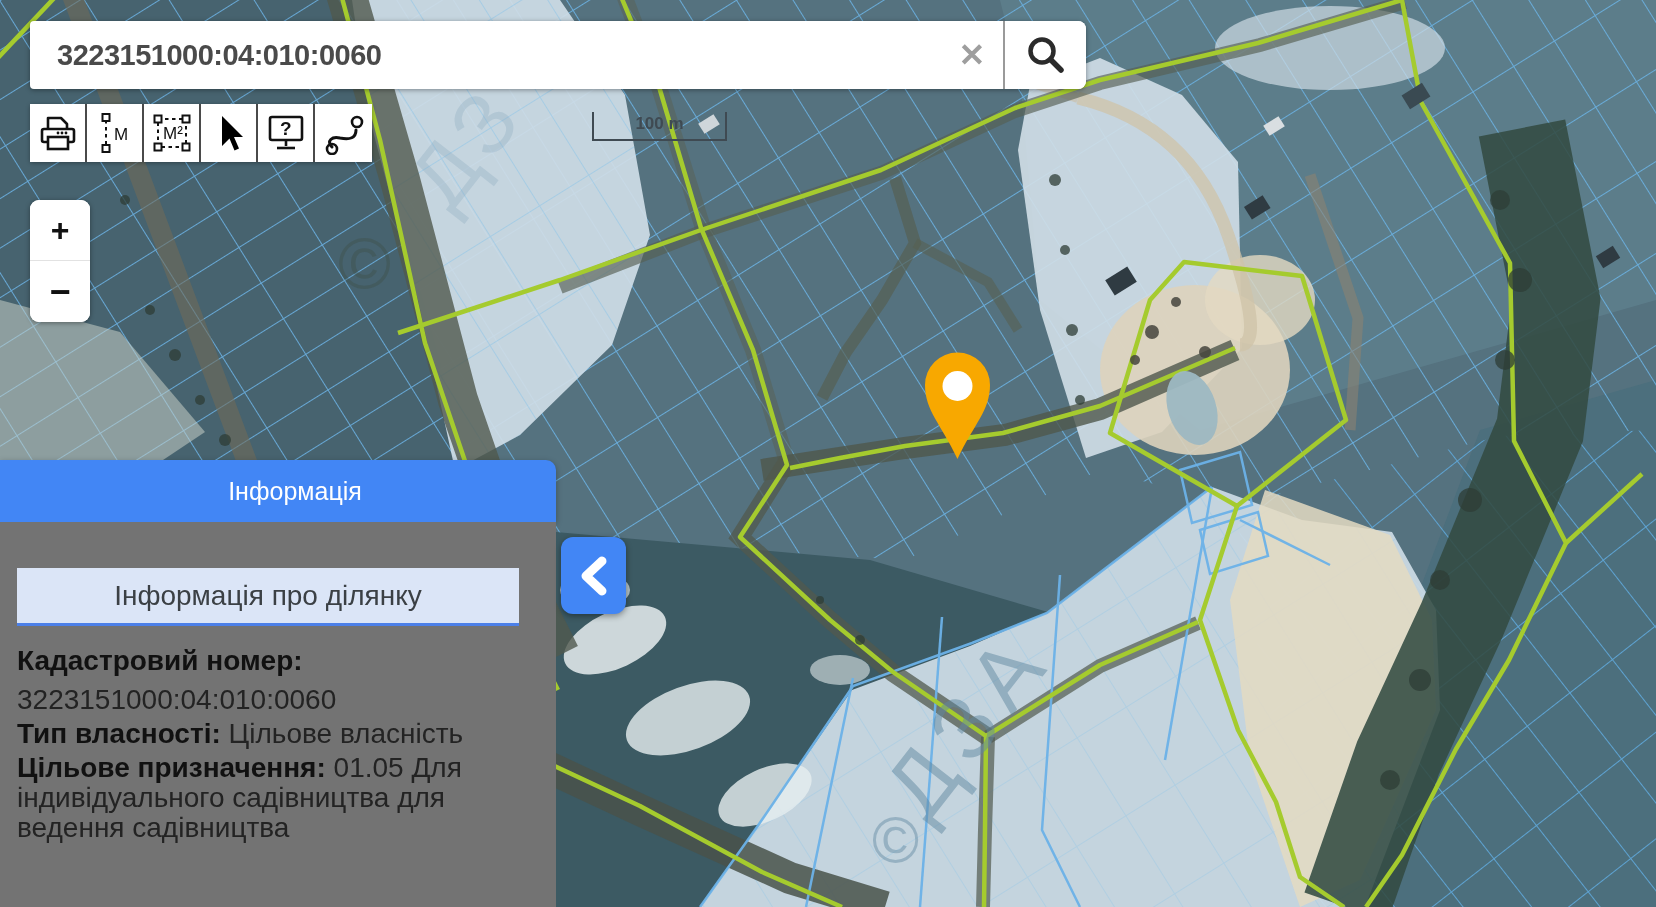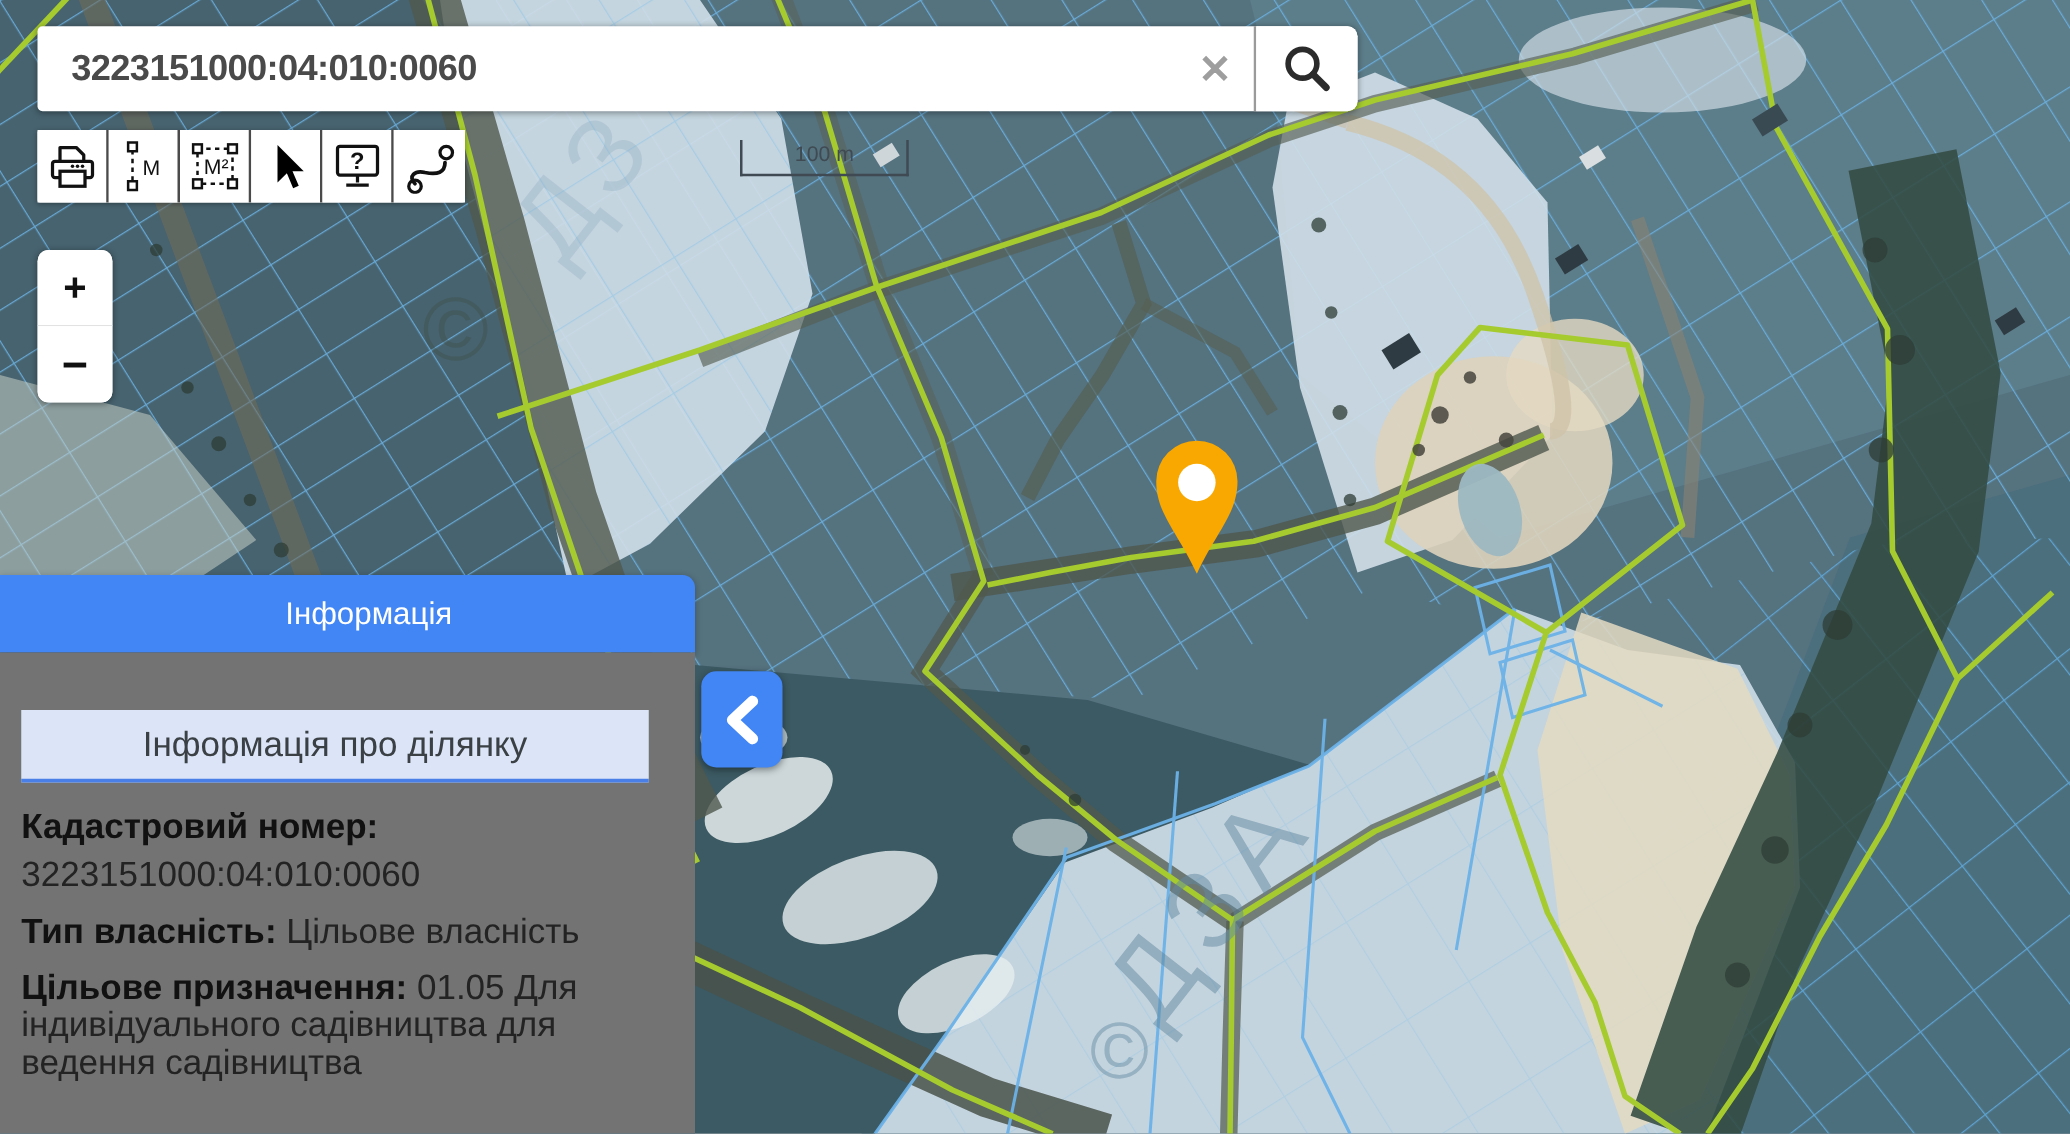--- a/index.html
+++ b/index.html
@@ -31,33 +31,33 @@
     background:#fff; border-radius:9px; box-shadow:0 1px 5px rgba(0,0,0,.4); overflow:hidden; }
   .zoom-btn { width:100%; height:61px; display:flex; align-items:center; justify-content:center;
     font-weight:700; color:#111; cursor:pointer; user-select:none; background:#fff; border:none; }
   .zoom-in { font-size:32px; border-bottom:1px solid #e2e2e2; }
   .zoom-out { font-size:36px; }
 
   
   .scalebar { position:absolute; left:592px; top:112px; width:135px; height:29px;
     border-left:2px solid #3f4a52; border-right:2px solid #3f4a52; border-bottom:2px solid #3f4a52;
     display:flex; align-items:flex-start; justify-content:center; }
-  .scalebar span { font-size:17px; color:#3f4a52; margin-top:2px; }
+  .scalebar span { font-size:17px; color:#3f4a52; margin-top:2px;font-weight:bold; }
 
   
   .panel { position:absolute; left:0; top:460px; width:556px; height:447px; }
   .panel-header { height:62px; background:#4286f5; border-radius:0 10px 0 0;
     display:flex; align-items:center; justify-content:center; color:#fff; font-size:25px;
     box-shadow:0 2px 6px rgba(0,0,0,.3);padding-left:34px; }
   .panel-body { position:absolute; top:62px; left:0; right:0; bottom:0; background:#737373; overflow:hidden; }
   .section-box { margin:46px 0 0 17px; width:502px; height:58px; background:#dbe5f7;
     border-bottom:3px solid #4b7fe8; display:flex; align-items:center; justify-content:center;
     font-size:28px; color:#3b4045; }
   .fields { margin:20px 40px 0 17px; font-size:28px; color:#232323; }
-  .field { margin-top:15px; line-height:30px; }
+  .field { margin-top:4px; line-height:30px; }
   .field b { color:#111; }
   .field.block .f-label { display:block; margin-bottom:9px; }
   .field.block .f-value { display:block; }
 
   
   .collapse-btn { position:absolute; left:561px; top:537px; width:65px; height:77px;
     background:#4286f5; border:none; border-radius:12px; box-shadow:0 2px 6px rgba(0,0,0,.4);
     display:flex; align-items:center; justify-content:center; cursor:pointer; }
 </style>
 </head>
@@ -279,21 +279,21 @@
   <div class="panel">
     <div class="panel-header">Інформація</div>
     <div class="panel-body">
       <div class="section-box">Інформація про ділянку</div>
       <div class="fields">
         <div class="field block">
           <b class="f-label">Кадастровий номер:</b>
           <span class="f-value">3223151000:04:010:0060</span>
         </div>
         <div class="field">
-          <b>Тип власність:</b>
+          <b>Тип власності:</b>
           <span>Цільове власність</span>
         </div>
         <div class="field">
           <b>Цільове призначення:</b>
           <span>01.05 Для індивідуального садівництва для ведення садівництва</span>
         </div>
       </div>
     </div>
 
   </div>

